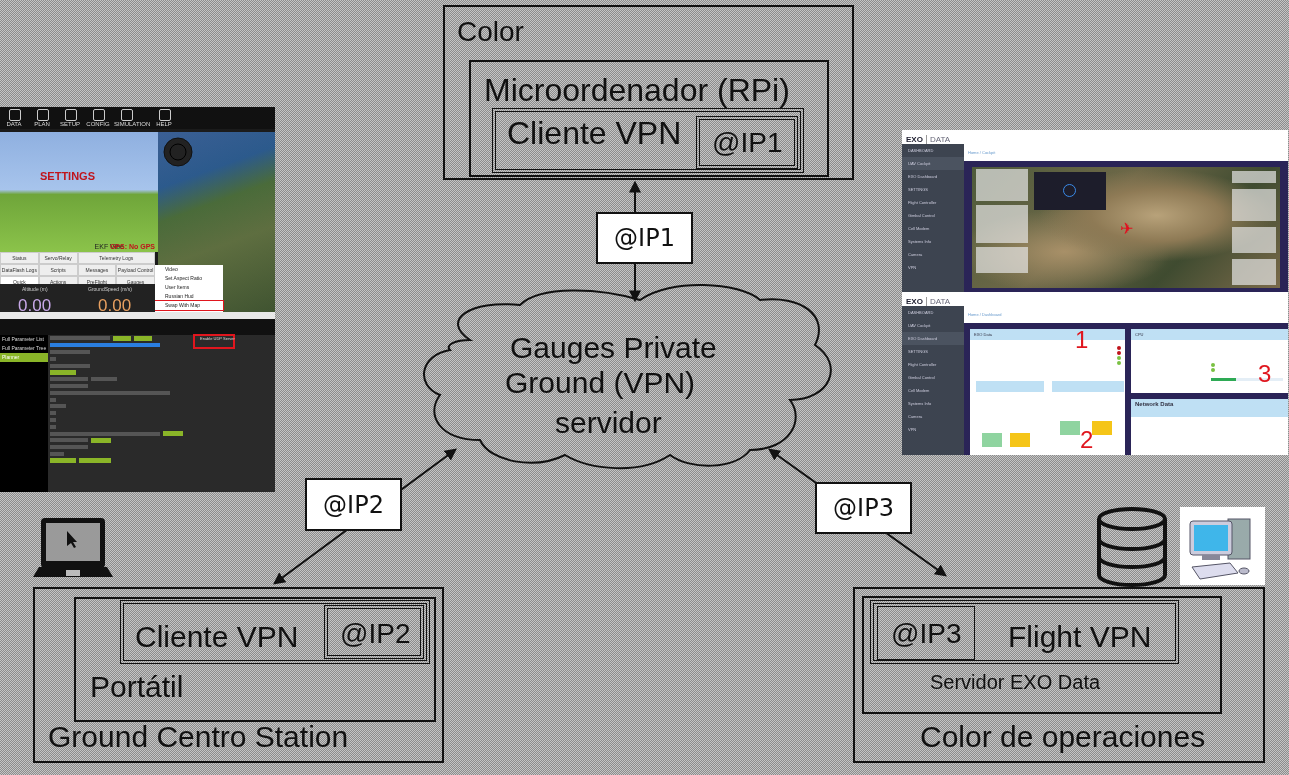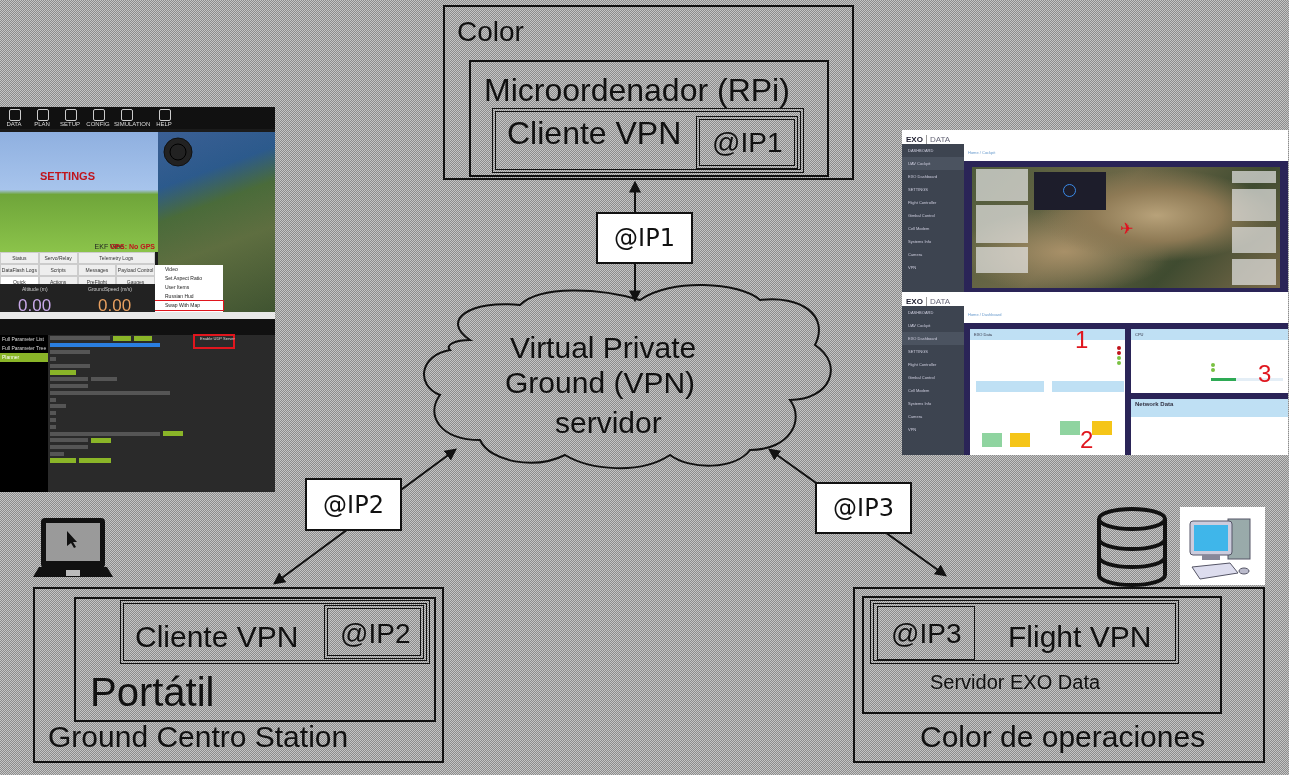--- a/index.html
+++ b/index.html
@@ -101,39 +101,39 @@
 <div class="lbl" style="left:457px;top:18px;font-size:28px;">Color</div>
 <div class="box" style="left:469px;top:60px;width:360px;height:117px;"></div>
 <div class="lbl" style="left:484px;top:74px;font-size:32px;">Microordenador (RPi)</div>
 <div class="dbl" style="left:492px;top:108px;width:312px;height:65px;"></div>
 <div class="lbl" style="left:507px;top:117px;font-size:32px;">Cliente VPN</div>
 <div class="dbl" style="left:696px;top:116px;width:102px;height:53px;"></div>
 <div class="lbl" style="left:712px;top:129px;font-size:28px;">@IP1</div>
 
 <div class="tag" style="left:596px;top:212px;width:97px;height:52px;">@IP1</div>
 
-<div class="lbl" style="left:510px;top:333px;font-size:30px;">Virtual Private</div>
+<div class="lbl" style="left:510px;top:333px;font-size:30px;">Gauges Private</div>
 <div class="lbl" style="left:505px;top:368px;font-size:30px;">Ground (VPN)</div>
 <div class="lbl" style="left:555px;top:408px;font-size:30px;">servidor</div>
 
 <div class="tag" style="left:305px;top:478px;width:97px;height:53px;">@IP2</div>
 <svg class="abs" style="left:33px;top:515px;" width="80" height="66">
   <rect x="8" y="3" width="64" height="50" rx="4" fill="#111"></rect>
   <rect x="13" y="8" width="54" height="38" fill="#9a9a9a"></rect>
   <path d="M34,16 L44,27 L40,27 L43,32 L41,33 L38,28 L34,31 Z" fill="#111"></path>
   <path d="M0,62 L6,52 L74,52 L80,62 Z" fill="#111"></path>
   <rect x="33" y="55" width="14" height="6" fill="#bbb"></rect>
 </svg>
 <div class="box" style="left:33px;top:587px;width:411px;height:176px;"></div>
 <div class="box" style="left:74px;top:597px;width:362px;height:125px;"></div>
 <div class="dbl" style="left:120px;top:600px;width:310px;height:64px;"></div>
 <div class="lbl" style="left:135px;top:622px;font-size:30px;">Cliente VPN</div>
 <div class="dbl" style="left:324px;top:605px;width:100px;height:54px;"></div>
 <div class="lbl" style="left:340px;top:620px;font-size:28px;">@IP2</div>
-<div class="lbl" style="left:90px;top:672px;font-size:40px;">Portátil</div>
+<div class="lbl" style="left:90px;top:672px;font-size:30px;">Portátil</div>
 <div class="lbl" style="left:48px;top:722px;font-size:30px;">Ground Centro Station</div>
 
 <div class="tag" style="left:815px;top:482px;width:97px;height:52px;">@IP3</div>
 <svg class="dbicon" viewBox="0 0 70 80">
   <ellipse cx="35" cy="12" rx="33" ry="10" fill="none" stroke="#111" stroke-width="4"></ellipse>
   <path d="M2,12 L2,68 A33,10 0 0 0 68,68 L68,12" fill="none" stroke="#111" stroke-width="4"></path>
   <path d="M2,32 A33,10 0 0 0 68,32" fill="none" stroke="#111" stroke-width="4"></path>
   <path d="M2,50 A33,10 0 0 0 68,50" fill="none" stroke="#111" stroke-width="4"></path>
 </svg>
 <div class="pcicon">

